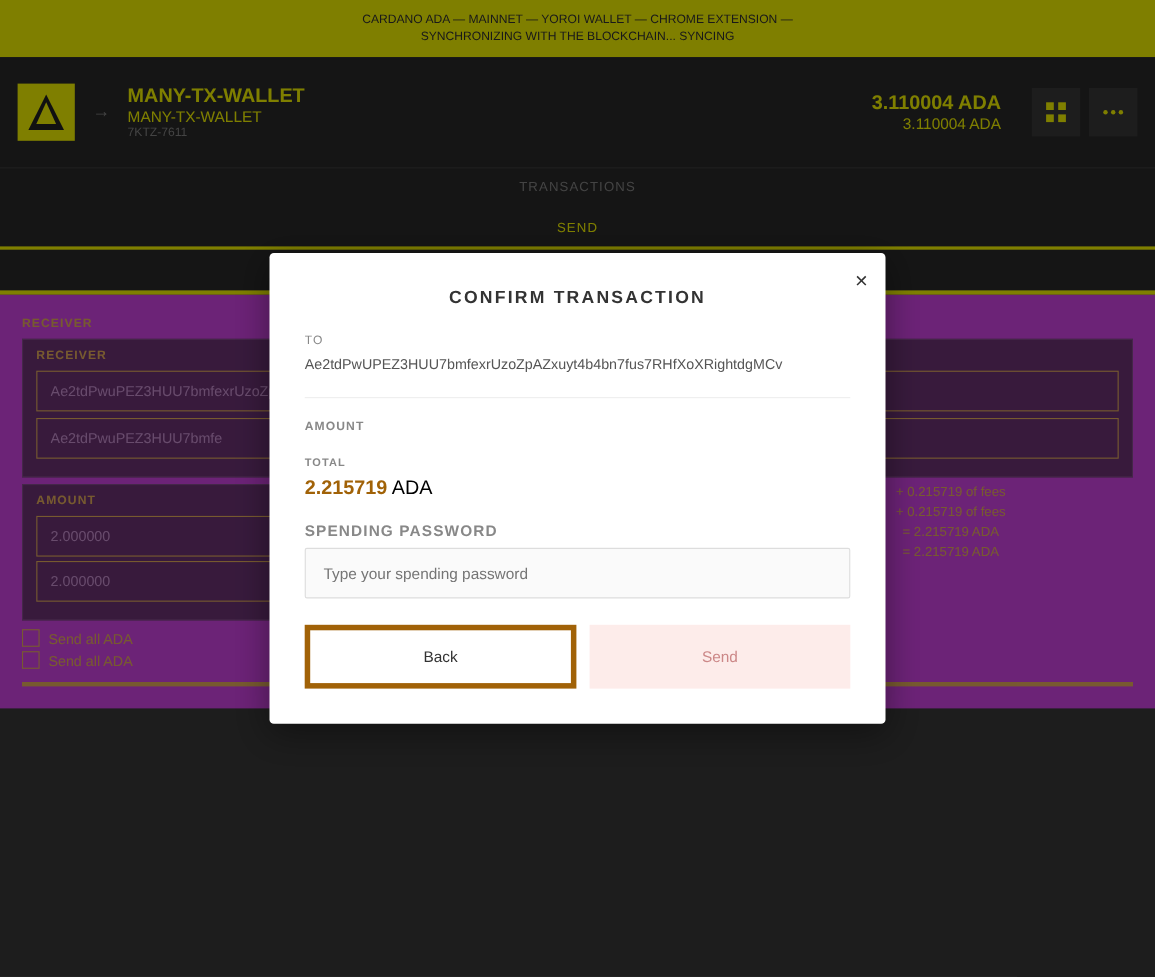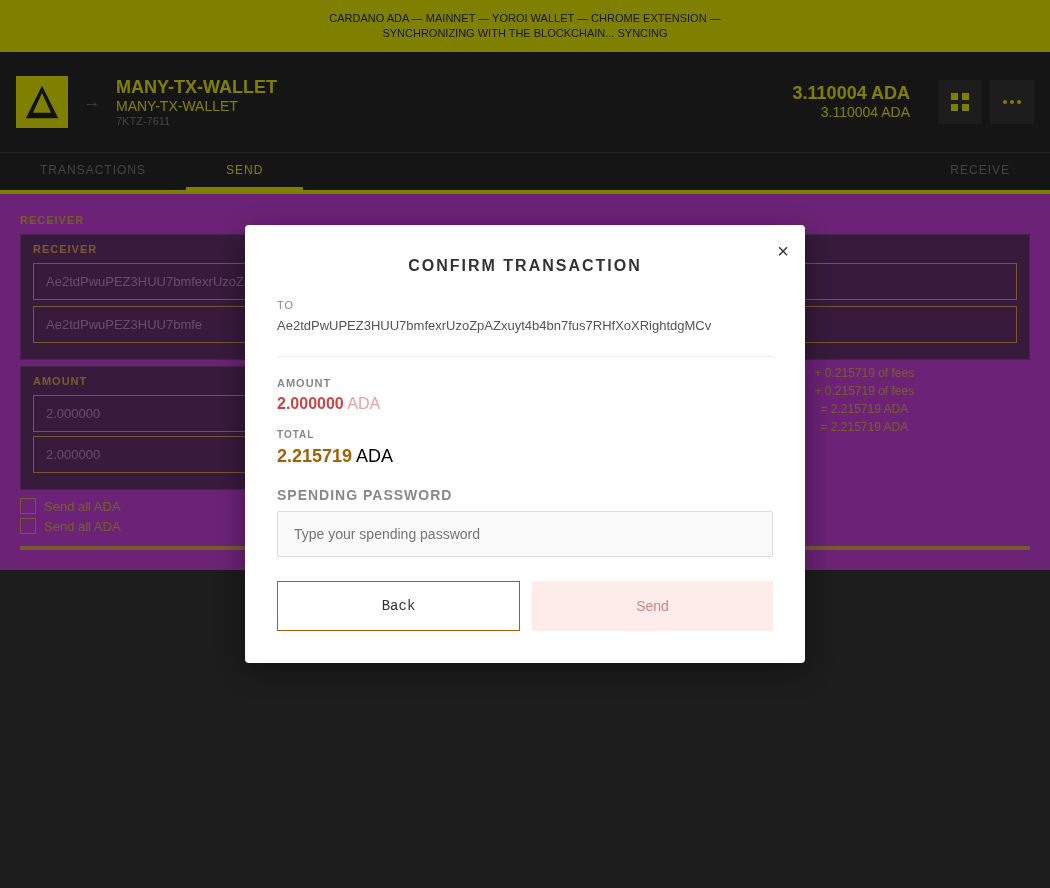--- a/index.html
+++ b/index.html
@@ -106,20 +106,21 @@
       width: 24px;
       height: 24px;
       fill: #ffff00;
     }
 
     
     .nav-tabs {
       background: #2b2b2b;
       display: flex;
       border-top: 1px solid #444;
+      flex-direction: column;
     }
     .nav-tab {
       padding: 10px 40px;
       color: #888;
       font-size: 12px;
       text-transform: uppercase;
       letter-spacing: 1px;
       cursor: pointer;
       border-bottom: 3px solid transparent;
       text-align: center;
@@ -322,26 +323,25 @@
       border-radius: 2px;
     }
     .modal-buttons {
       display: flex;
       gap: 12px;
     }
     .btn-back {
       flex: 1;
       padding: 16px;
       background: #fff;
-      border: 1px solid #a16207;
+      border: 5px solid #a16207;
       font-size: 14px;
       cursor: pointer;
       color: #333;
       text-transform: none;
-      font-family: Liberation Mono, monospace;
     }
     .btn-send {
       flex: 1;
       padding: 16px;
       background: #fdecea;
       border: none;
       font-size: 14px;
       cursor: pointer;
       color: #cc8888;
     }
@@ -452,24 +452,20 @@
     <div class="modal-title">CONFIRM TRANSACTION</div>
 
     <div class="modal-to-label">TO</div>
     <div class="modal-address">Ae2tdPwUPEZ3HUU7bmfexrUzoZpAZxuyt4b4bn7fus7RHfXoXRightdgMCv</div>
 
     <div class="divider-line"></div>
 
     <div class="modal-amounts">
       <div class="modal-amount-col">
         <div class="modal-amount-label">AMOUNT</div>
-        <div class="modal-amount-value">
-          <span class="num">2.000000</span>
-          <span>ADA</span>
-        </div>
       </div>
     </div>
 
     <div class="modal-total-label">TOTAL</div>
     <div class="modal-total-value">
       <span class="num">2.215719</span>
       <span>ADA</span>
     </div>
 
     <div class="modal-password-label">SPENDING PASSWORD</div>

